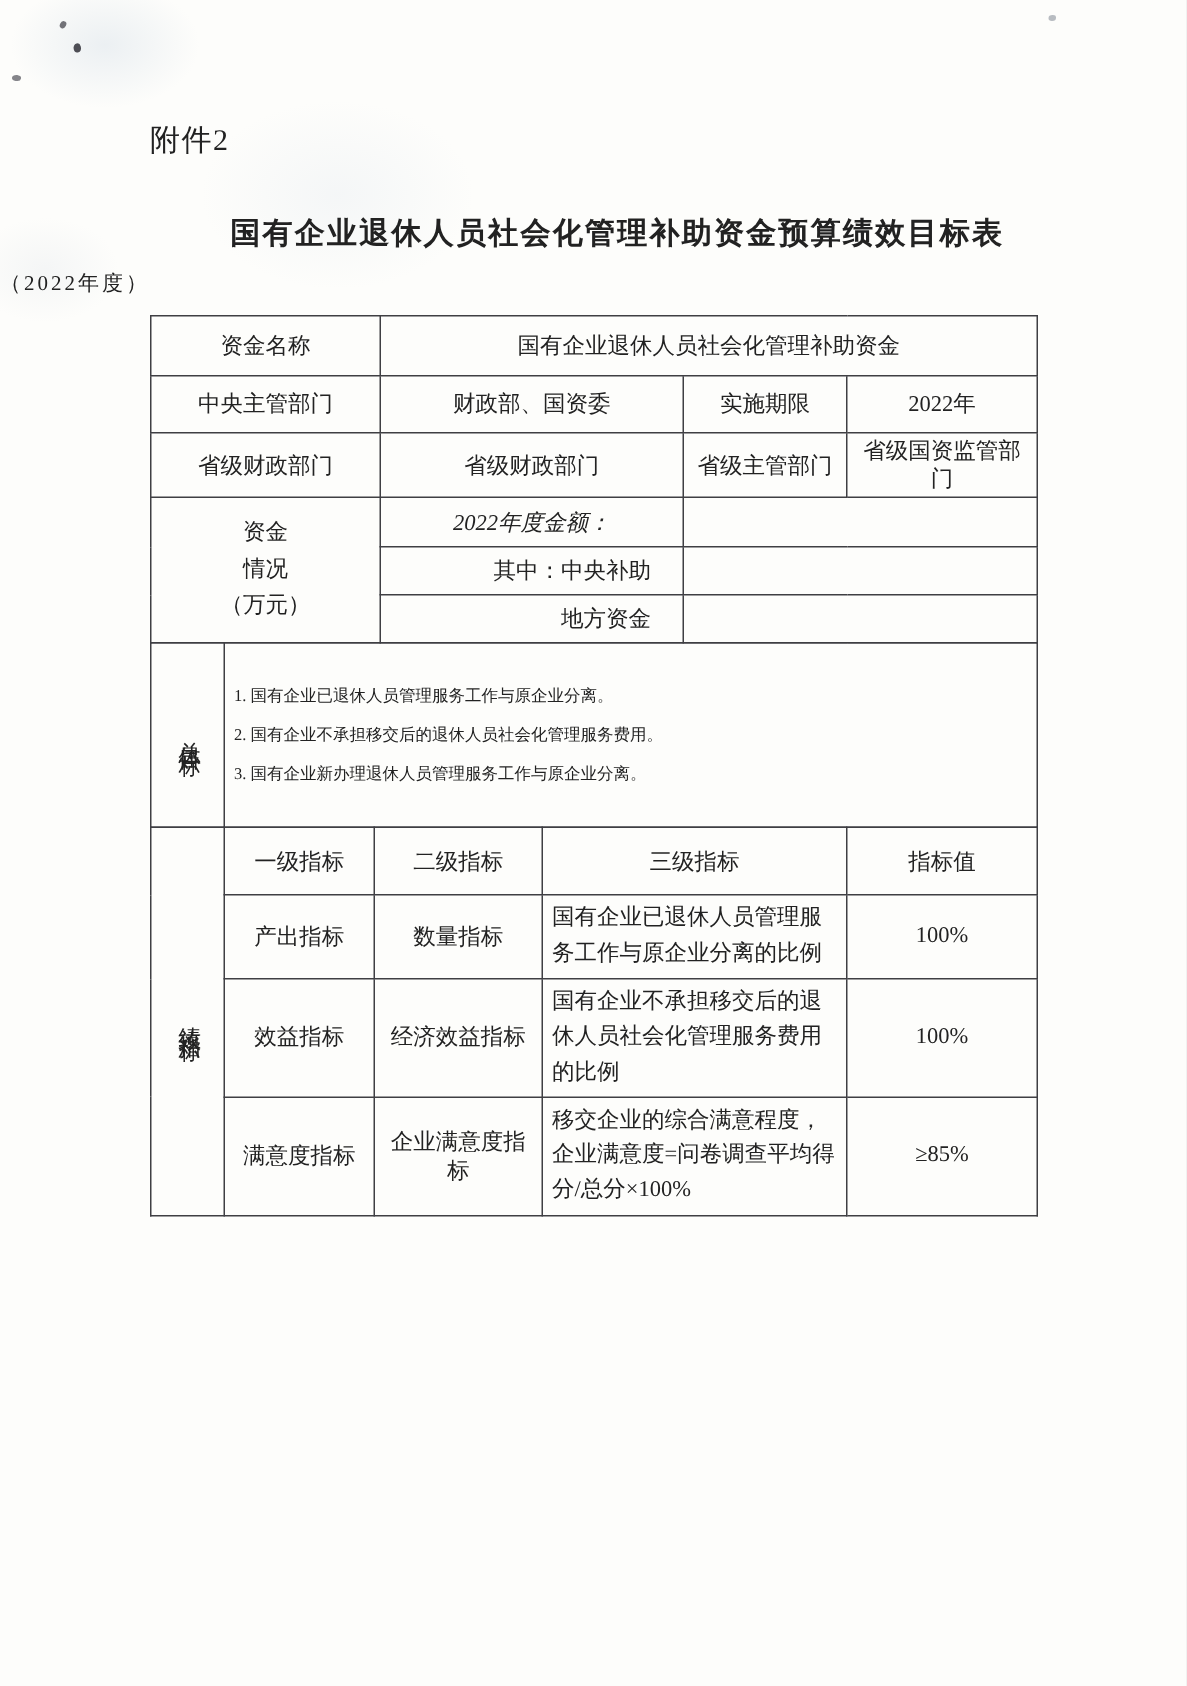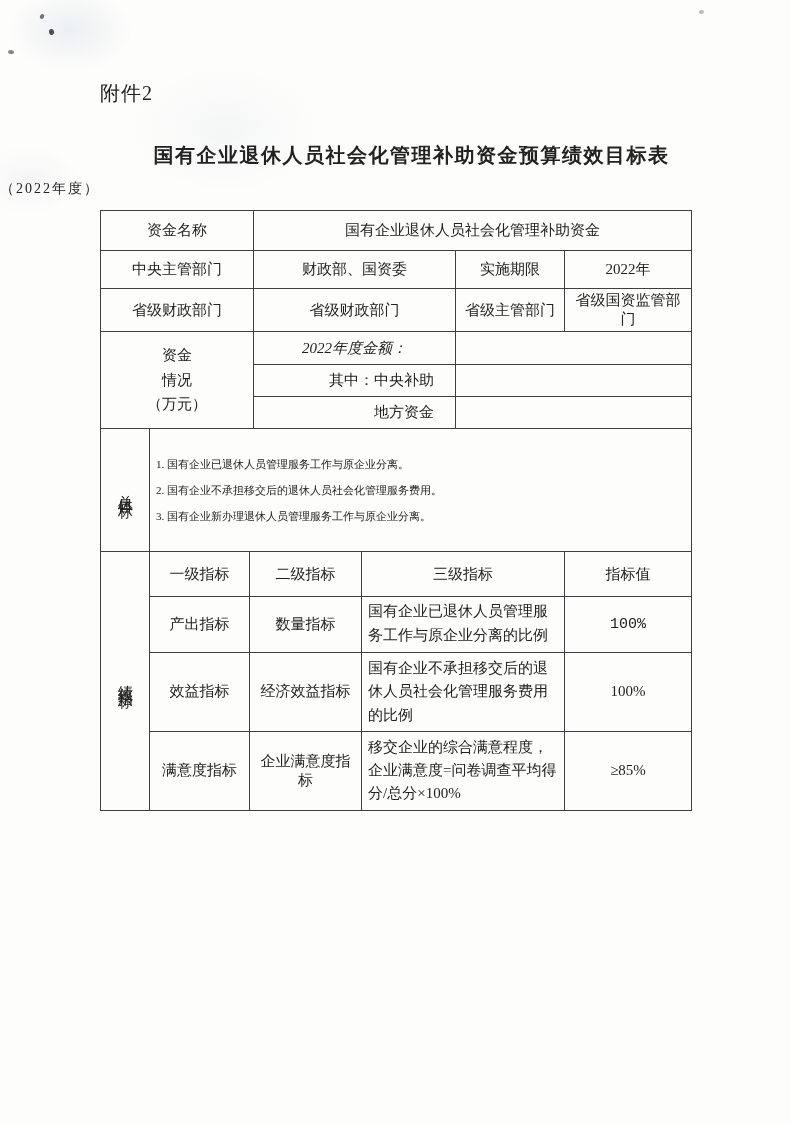--- a/index.html
+++ b/index.html
@@ -30,21 +30,21 @@
 
   .tables{position:absolute;left:100px;top:210px;width:591px;}
   table{border-collapse:collapse;table-layout:fixed;width:591px;border-radius:31px;}
   .tables table + table{margin-top:-1px;}
   td{border:1px solid #3f3f43;font-size:15px;padding:2px 6px;text-align:center;vertical-align:middle;
      overflow:hidden;}
 
   .h40{height:40px;} .h38{height:38px;} .h37{height:37px;}
   .h33{height:33px;} .h32{height:32px;}
   .h123{height:123px;} .h45{height:45px;}
-  .h75{height:56px;font-family:Liberation Mono, monospace;} .h78{height:78px;} .h79{height:79px;}
+  .h75{height:56px;} .h78{height:78px;} .h79{height:79px;}
 
   .ta-left{text-align:center;font-style:italic;}
   .ta-right{text-align:right;padding-right:21px;}
   .prewrap{white-space:pre-line;line-height:1.65;}
 
   .vlabel{writing-mode:vertical-lr;text-orientation:upright;letter-spacing:3px;
           margin:0 auto;display:inline-block;line-height:1;}
   .goal-cell{text-align:left;vertical-align:middle;padding:6px 8px 6px 6px;}
   .goal-line{line-height:26px;font-size:11px;}
   .lvl3{text-align:left;line-height:1.55;padding:4px 6px;}

